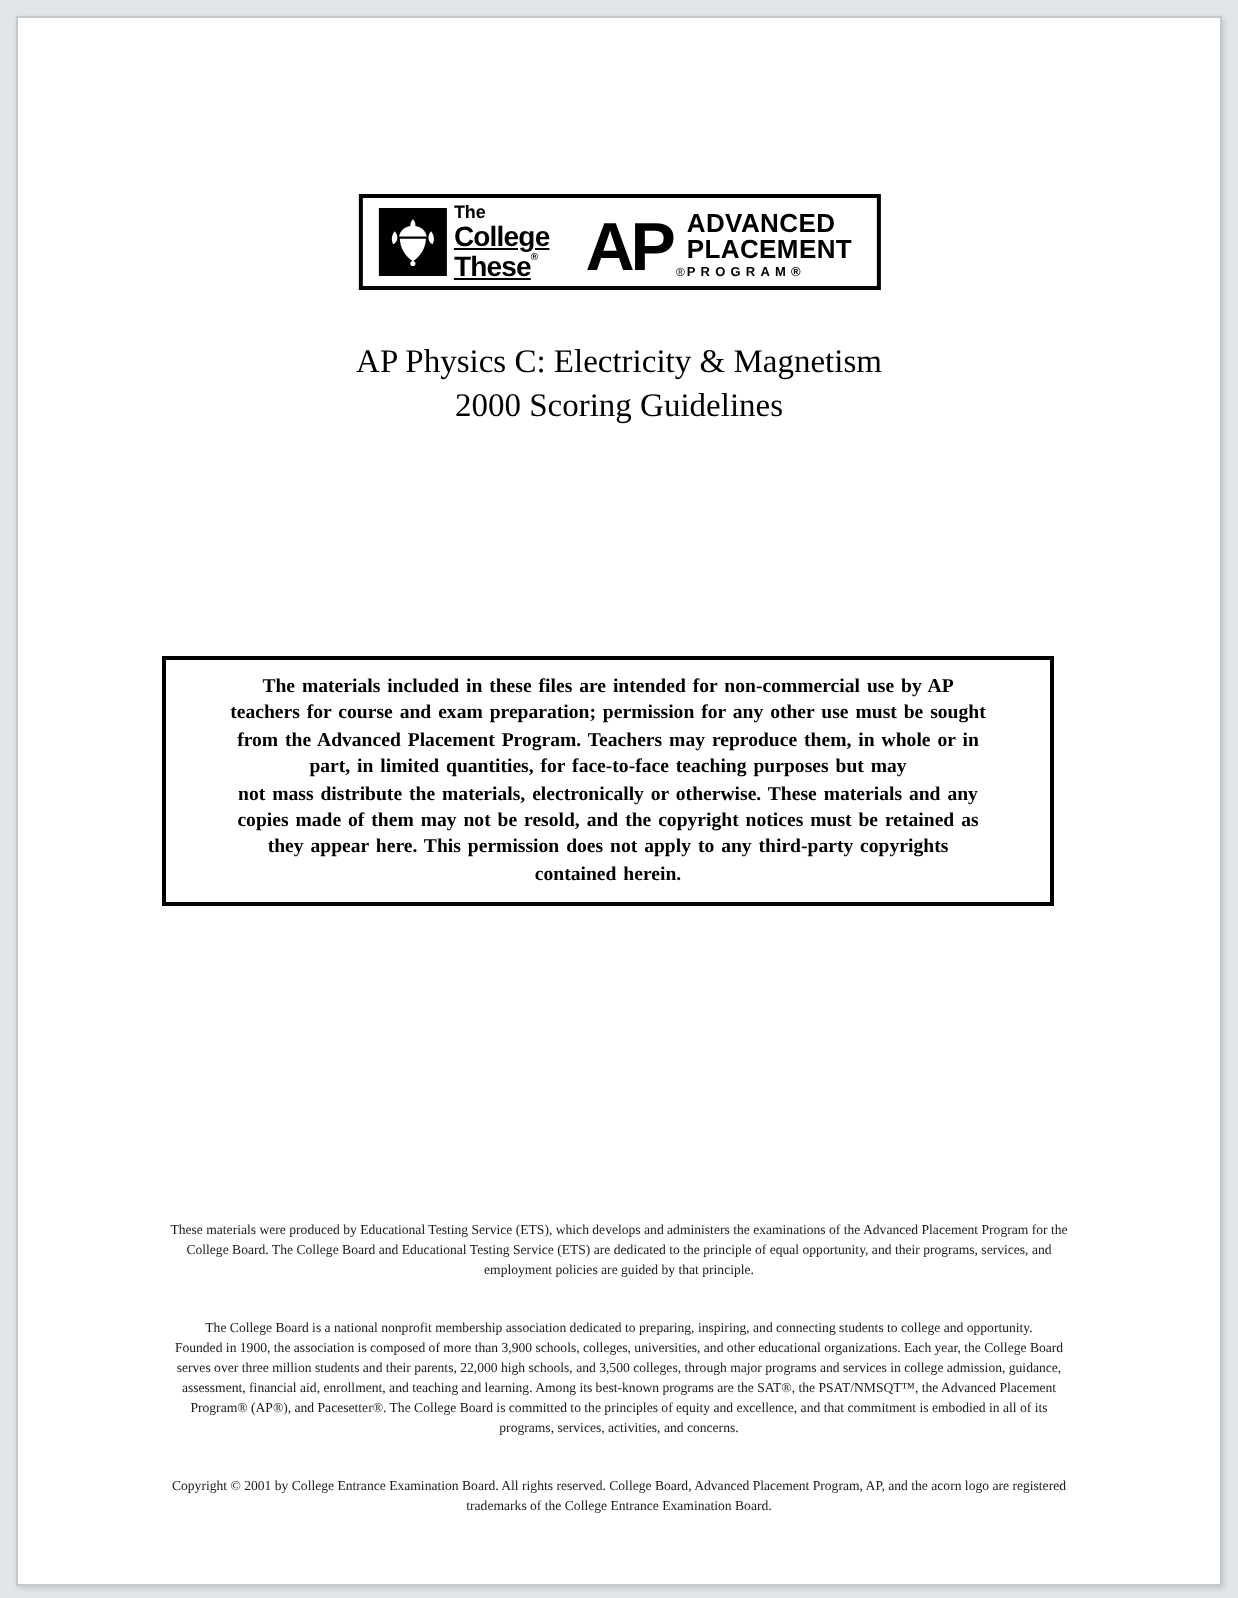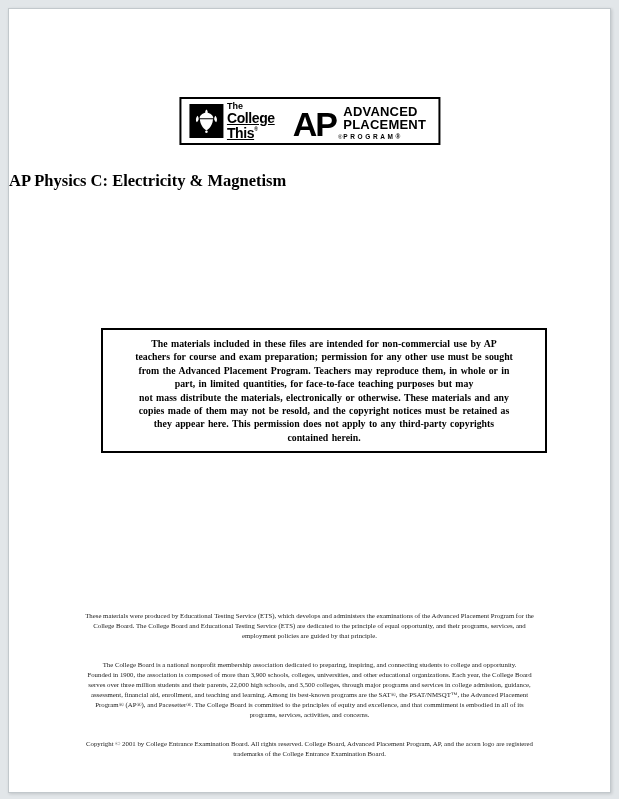--- a/index.html
+++ b/index.html
@@ -58,26 +58,27 @@
     letter-spacing:0.2px; color:#000;
   }
   .ap-program {
     font-family:"Liberation Sans", sans-serif;
     font-weight:bold; font-size:6.5px; letter-spacing:2.6px;
     margin-top:2px; color:#000;
   }
   
   .doc-title {
     position:absolute; top:161px; left:0; right:0;
-    font-weight:bold; font-size:16.5px; line-height:22px;
+    text-align:center;
+    font-weight:normal; font-size:16.5px; line-height:22px;
     color:#000;
   }
   
   .notice-box {
-    position:absolute; top:319px; left:92px;
+    position:absolute; top:319px; left:72px;
     width:446px; box-sizing:border-box;
     border:2px solid #000;
     padding:7px 4px;
     text-align:center;
     font-weight:bold; font-size:9.8px; line-height:13.4px;
     color:#000;
     white-space:pre-line;
     word-spacing:1px;
   }
   
@@ -107,38 +108,39 @@
             <path d="M4.2 7.4 c-1.4 1.8 -1.6 4 -0.6 5.6 c0.8 -0.4 1.4 -1.2 1.7 -2.2 c0.2 -1.2 -0.2 -2.5 -1.1 -3.4 z"></path>
             <path d="M19.8 7.4 c1.4 1.8 1.6 4 0.6 5.6 c-0.8 -0.4 -1.4 -1.2 -1.7 -2.2 c-0.2 -1.2 0.2 -2.5 1.1 -3.4 z"></path>
             <circle cx="12" cy="21.2" r="1.1"></circle>
           </g>
         </svg>
       </span>
       <span class="cb-text">
         <span class="cb-the">The</span>
         <span class="cb-word">College</span>
         <span class="cb-board">
-          <span class="cb-word">This</span>
+          <span class="cb-word">These</span>
           <span class="cb-reg">®</span>
         </span>
       </span>
     </div>
     <div class="ap">
       <span class="ap-initials">AP</span>
       <span class="ap-reg">®</span>
       <span class="ap-col">
         <span class="ap-line">ADVANCED</span>
         <span class="ap-line">PLACEMENT</span>
         <span class="ap-program">PROGRAM®</span>
       </span>
     </div>
   </div>
 
   <div class="doc-title">
     <div>AP Physics C: Electricity &amp; Magnetism</div>
+    <div>2000 Scoring Guidelines</div>
   </div>
 
   <div class="notice-box">The materials included in these files are intended for non-commercial use by AP
 teachers for course and exam preparation; permission for any other use must be sought
 from the Advanced Placement Program. Teachers may reproduce them, in whole or in
 part, in limited quantities, for face-to-face teaching purposes but may
 not mass distribute the materials, electronically or otherwise. These materials and any
 copies made of them may not be resold, and the copyright notices must be retained as
 they appear here. This permission does not apply to any third-party copyrights
 contained herein.</div>

